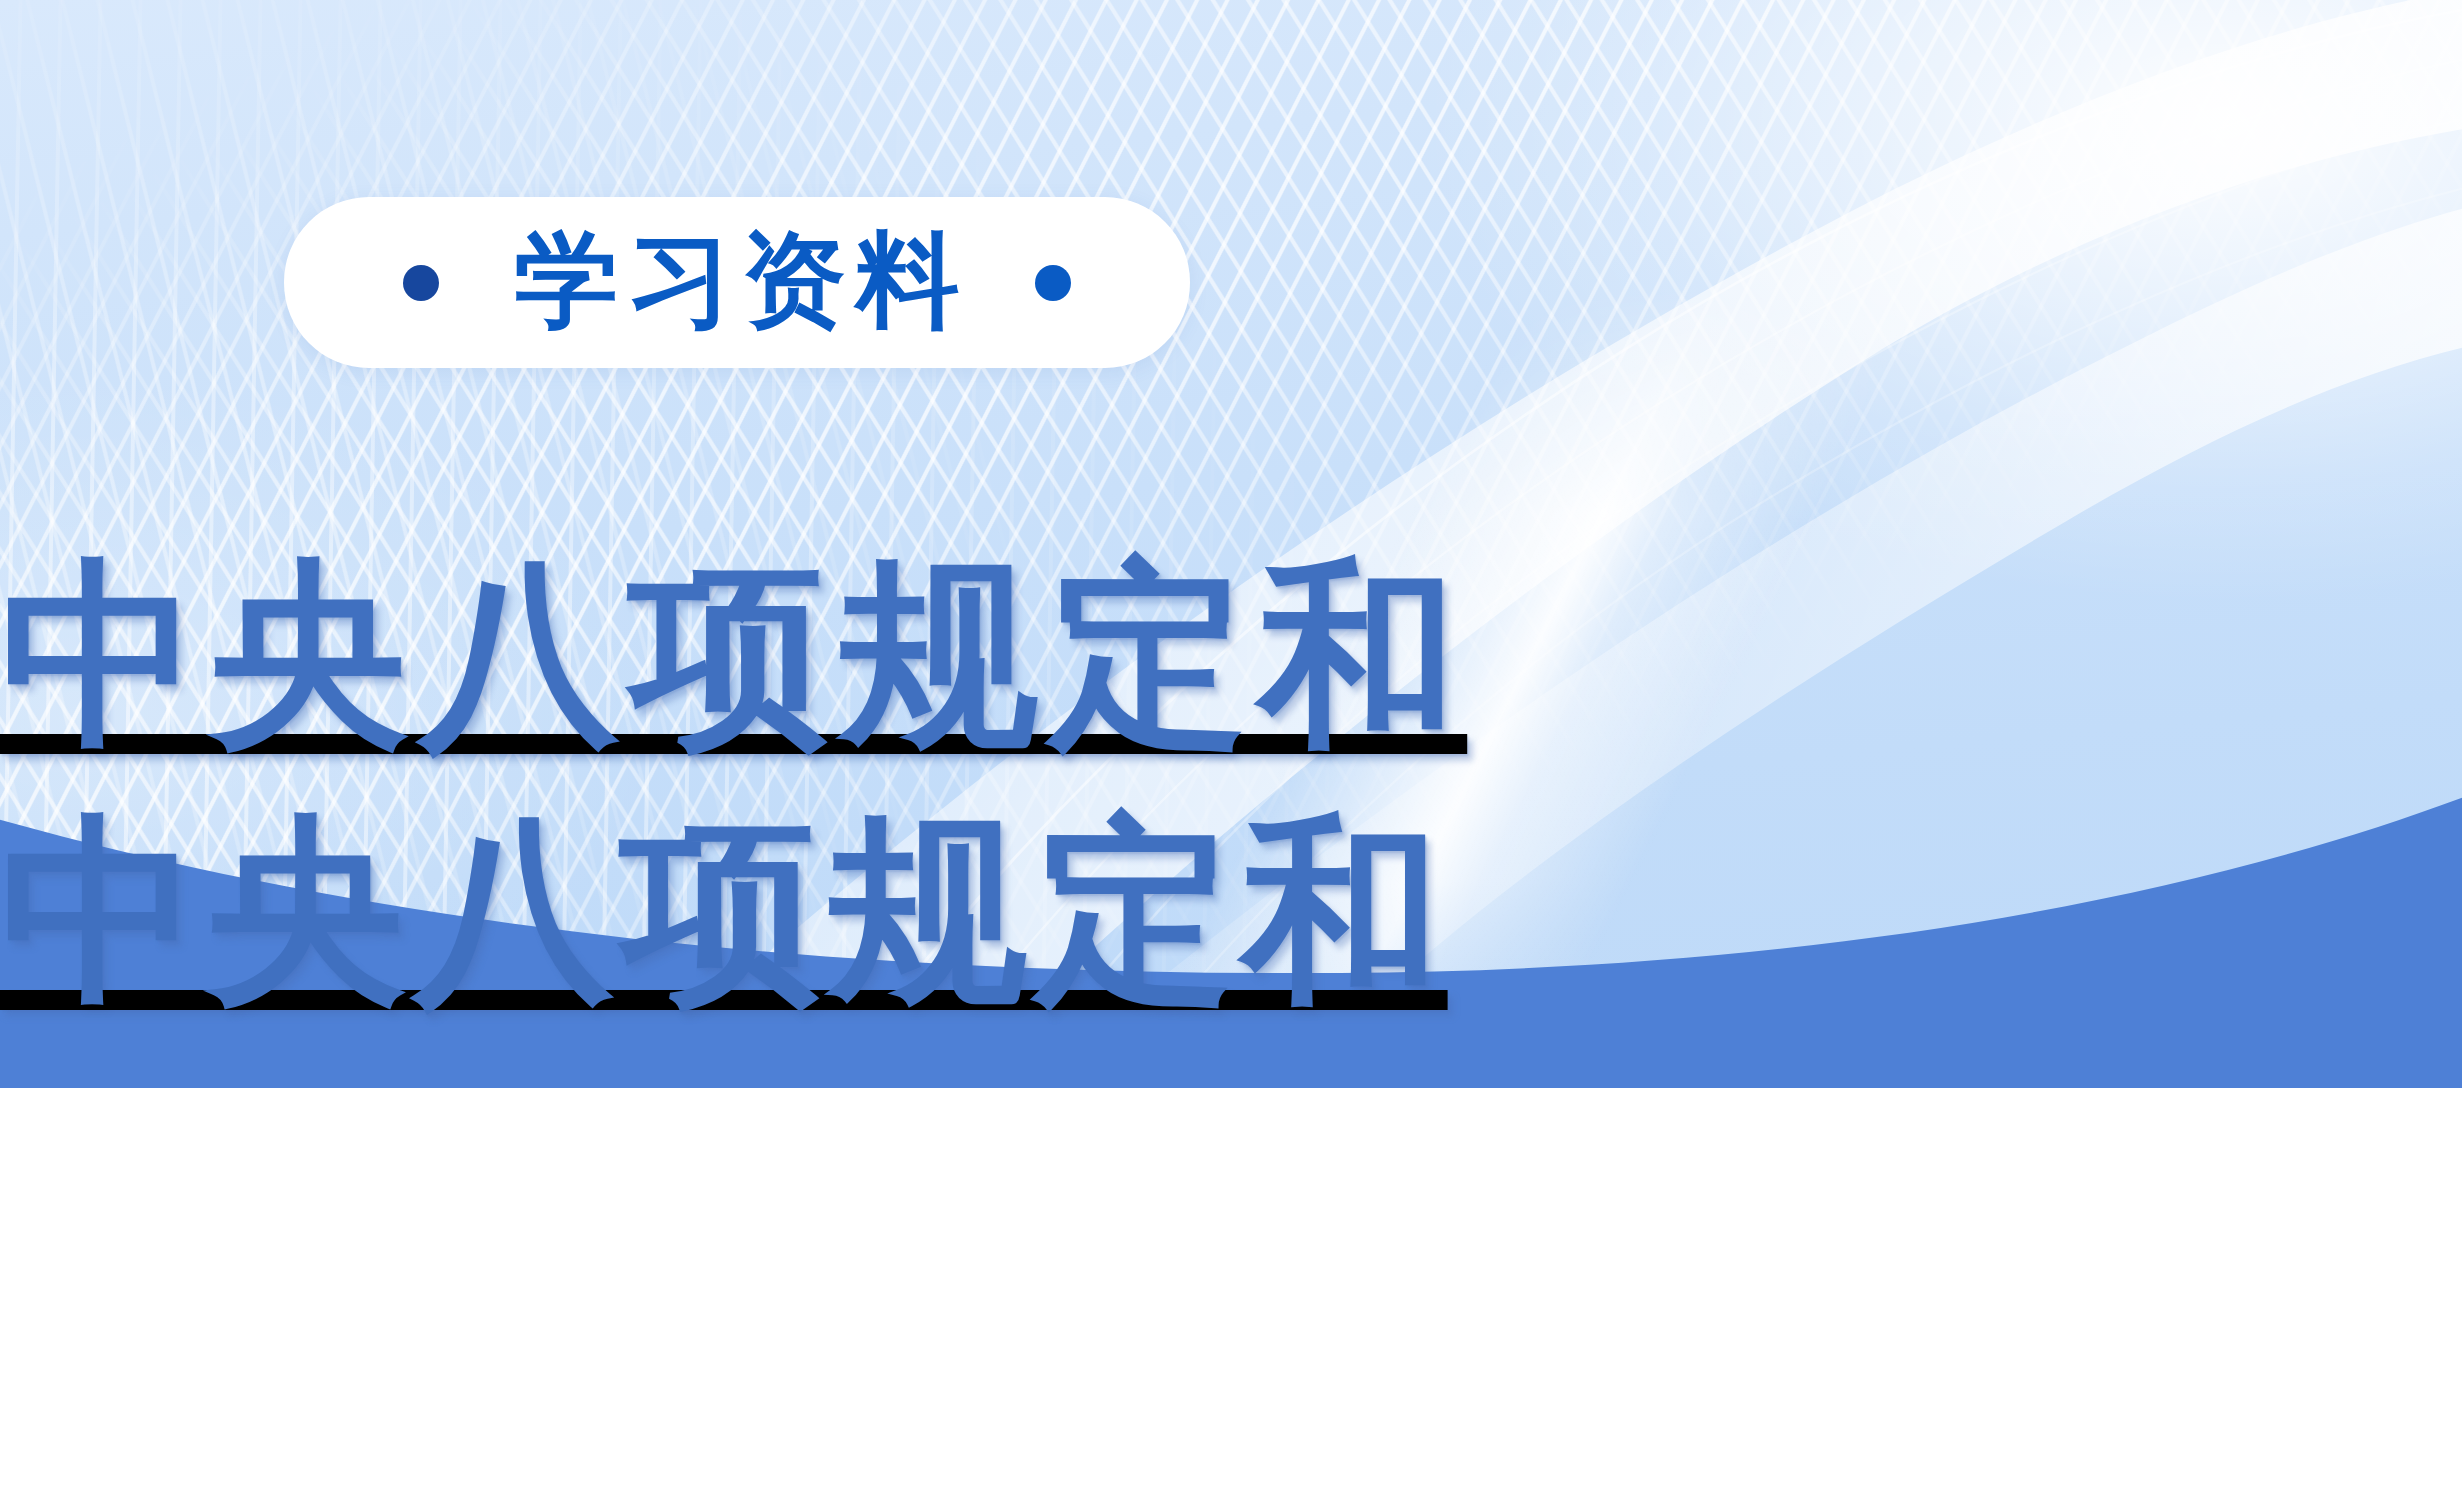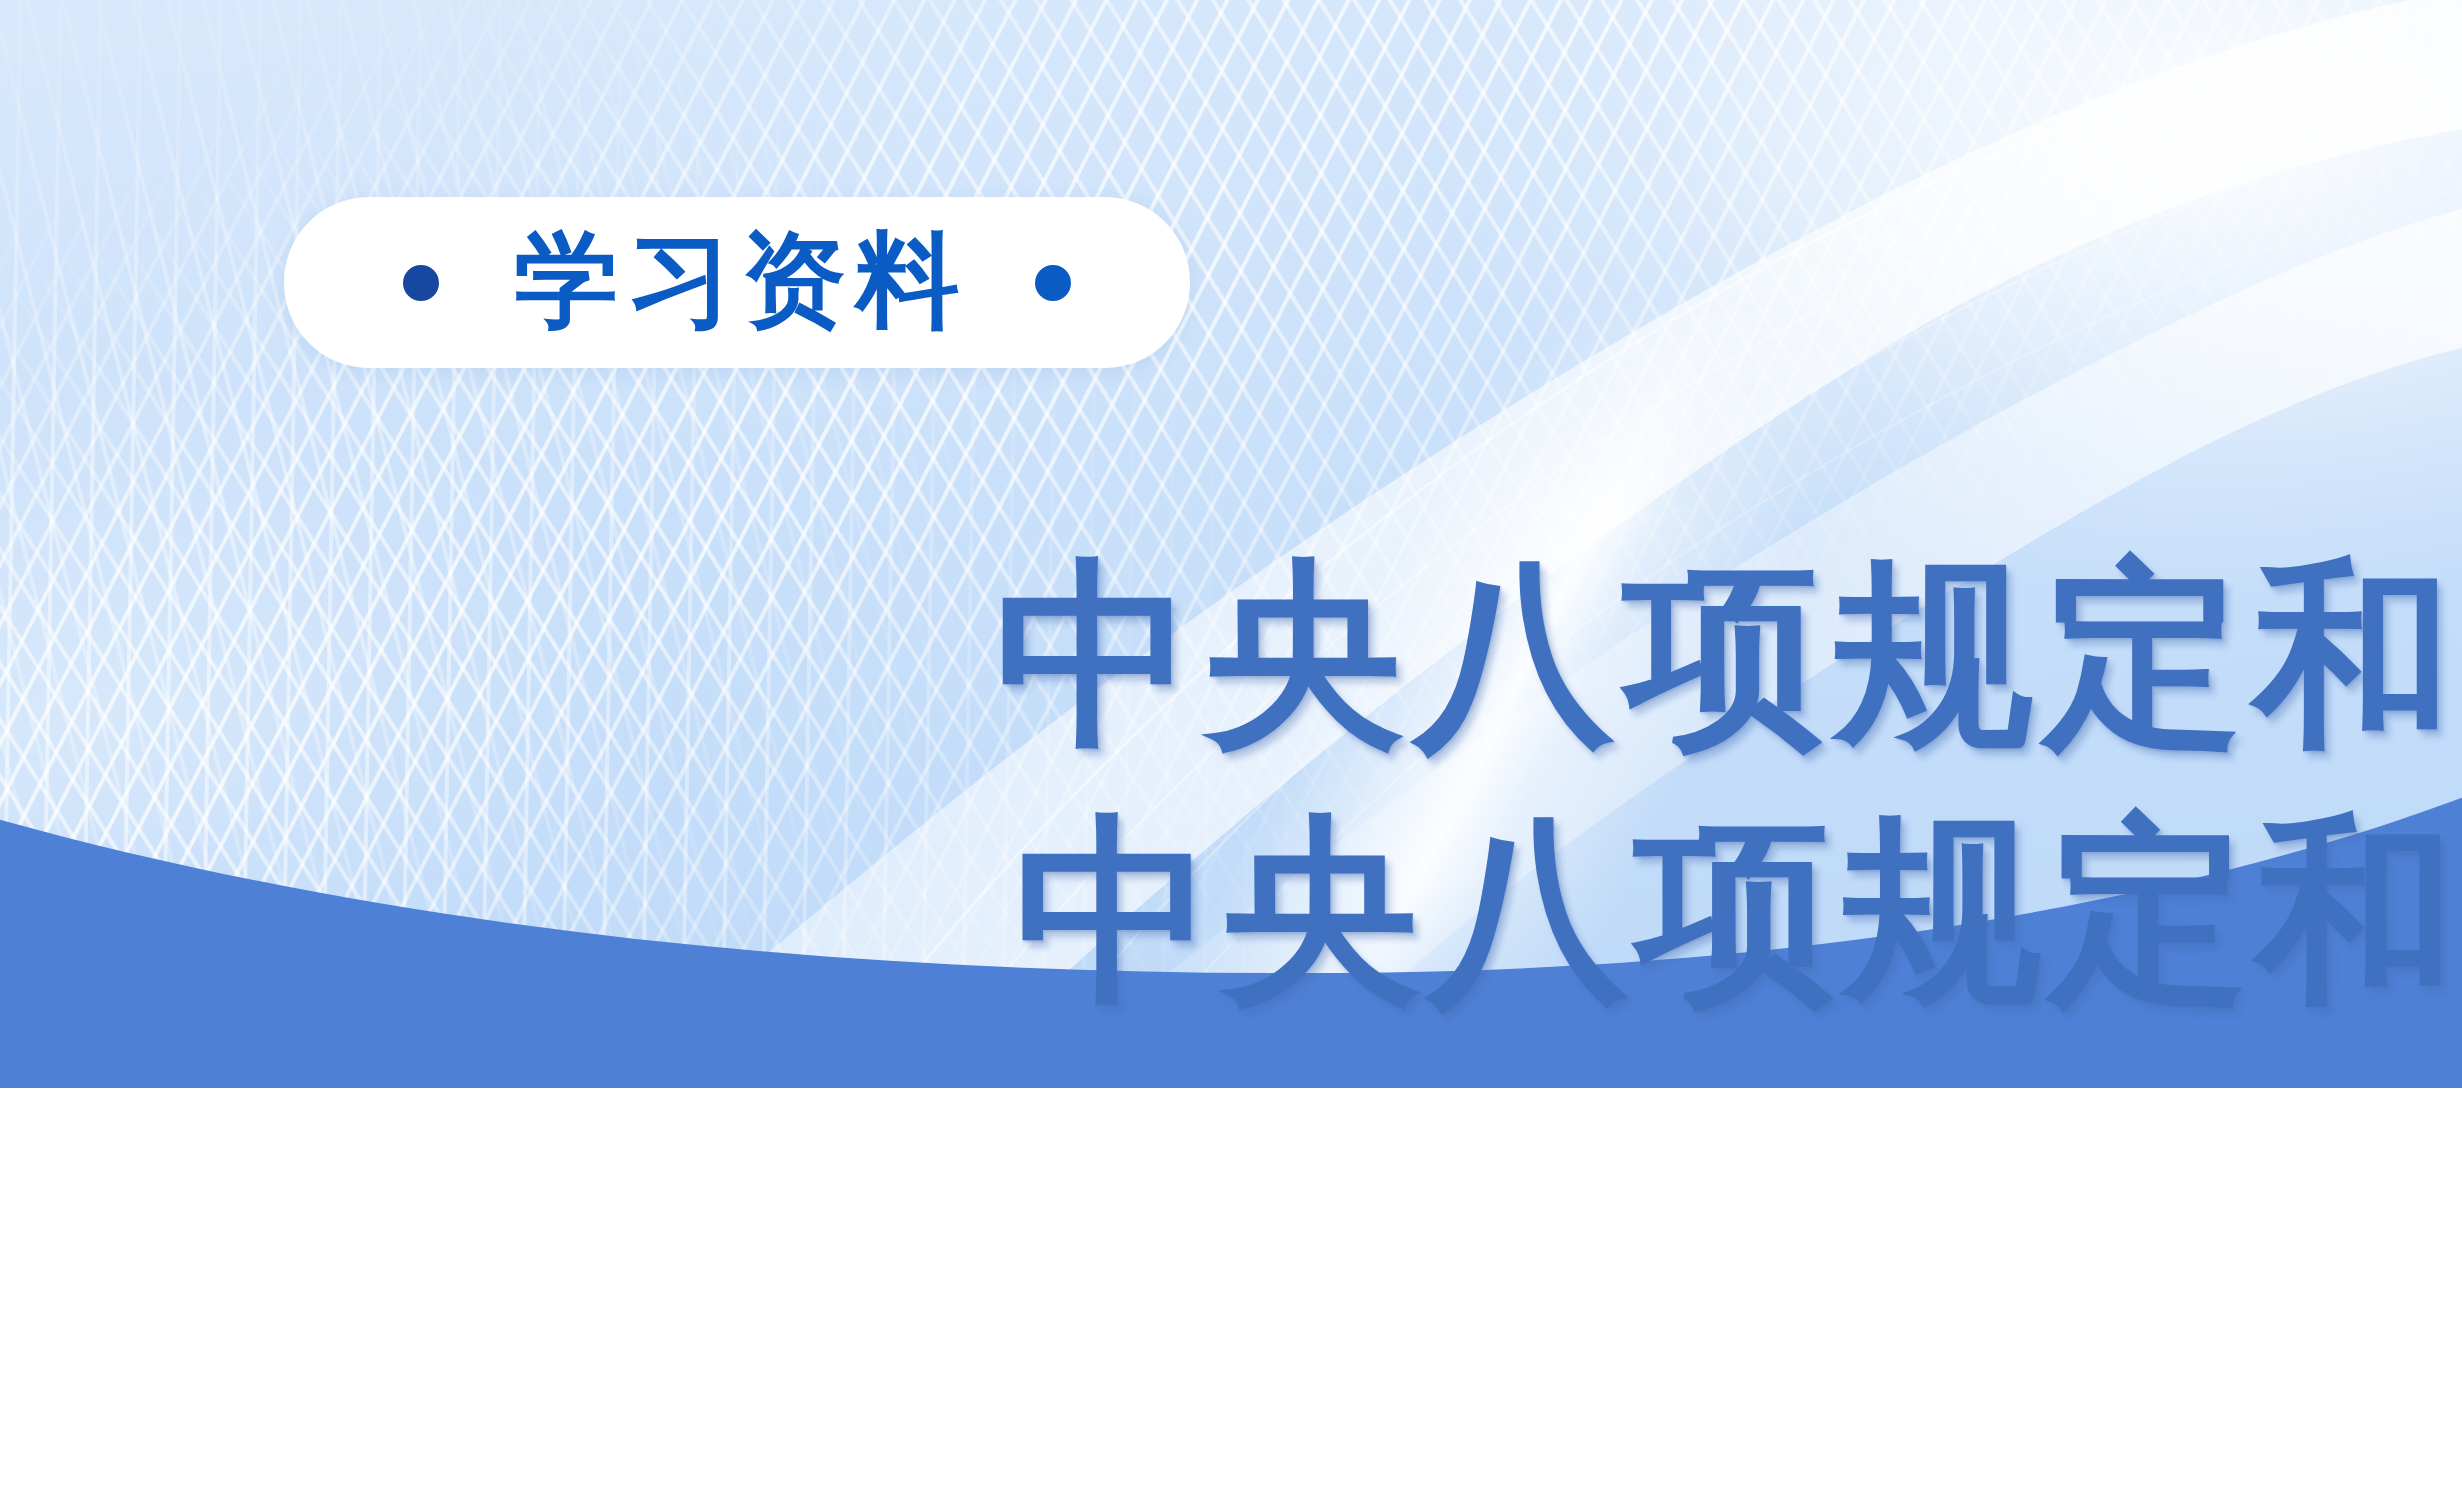--- a/index.html
+++ b/index.html
@@ -175,21 +175,22 @@
   }
 
   
 
   .title-block {
     position: absolute;
     left: 0;
     right: 0;
     top: 527px;
     z-index: 4;
-    text-align: right;
+    text-align: left;
+    text-decoration: underline;
   }
 
   .title-line {
     font-size: 200px;
     font-weight: 700;
     color: #4070C0;
     line-height: 1.28;
     letter-spacing: 9.6px;
     white-space: nowrap;
     text-shadow:

